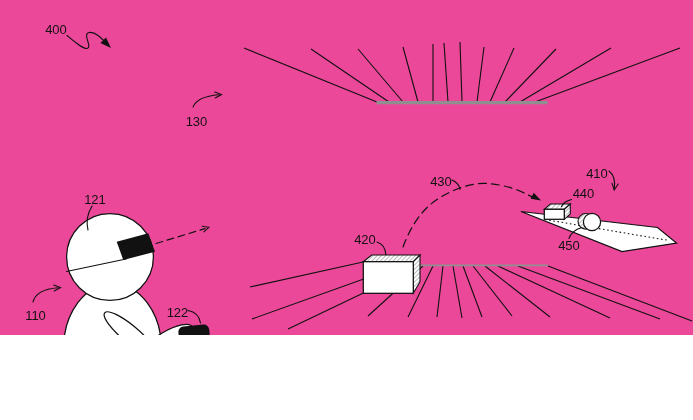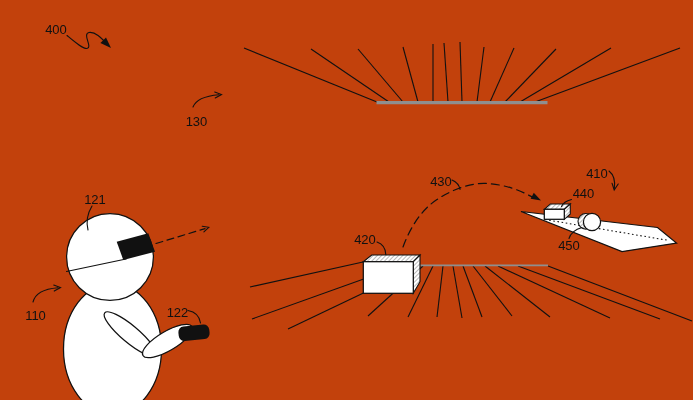--- a/index.html
+++ b/index.html
@@ -1,16 +1,16 @@
 <!DOCTYPE html>
 <html><head>
 <meta charset="utf-8">
 <style>
   html,body{margin:0;padding:0;background:#fff;}
-  .stage{position:relative;width:693px;height:400px;background:#c2410c;overflow:hidden;
+  .stage{position:relative;width:693px;height:335px;background:#ec4899;overflow:hidden;
          font-family:"Liberation Sans", sans-serif;}
   svg{display:block;}
   text.ref{font:13px "Liberation Sans", sans-serif;fill:#111;}
   .ink{stroke:#111;fill:none;stroke-width:1.2;stroke-linecap:round;}
   .ray{stroke:#111;fill:none;stroke-width:1.1;}
   .lead{stroke:#111;fill:none;stroke-width:1.1;stroke-linecap:round;}
   .whitefill{fill:#fff;stroke:#111;stroke-width:1.25;}
   .blackfill{fill:#111;stroke:none;}
   .hatchfill{fill:url(#hatch);stroke:#111;stroke-width:1.1;}
 </style>

